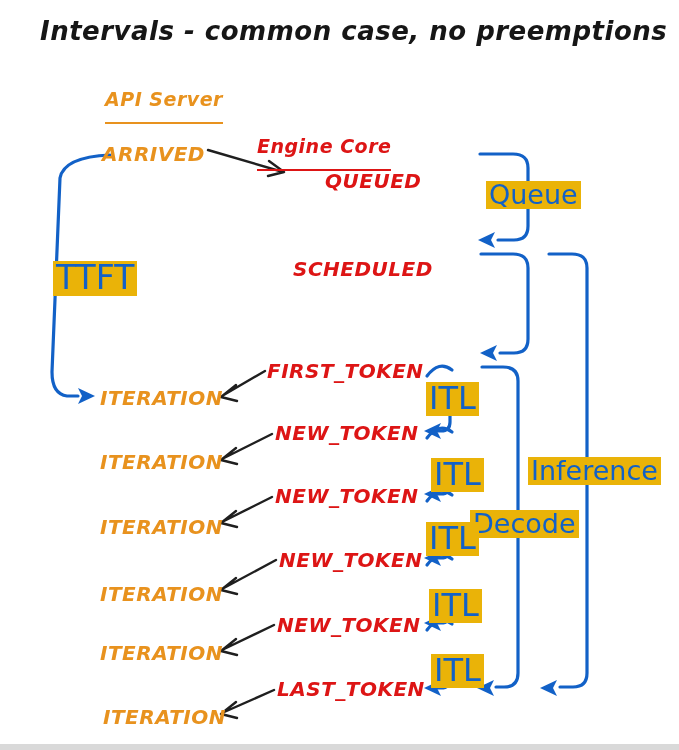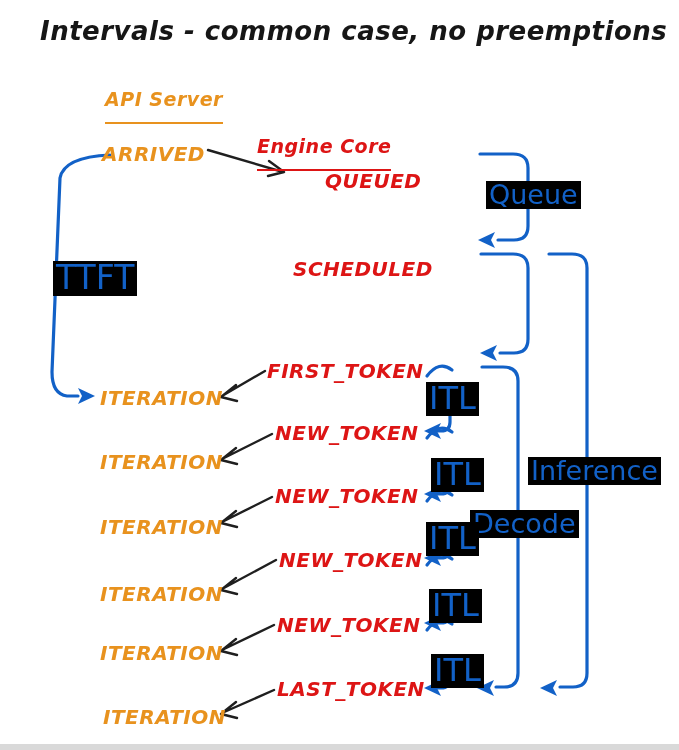--- a/index.html
+++ b/index.html
@@ -15,21 +15,21 @@
   .title {
     left:40px; top:16px; width:580px; text-align:center;
     font-size:26px; color:#161616; letter-spacing:0.5px;
   }
   .col-head { font-size:19px; padding-bottom:12px; border-bottom:2px solid currentColor; }
   .orange { color:var(--c-orange); }
   .red    { color:var(--c-red); }
   .event  { font-size:20px; }
   .blue-label {
     font-family:"DejaVu Sans", sans-serif; color:var(--c-blue);
-    background:#000000; padding:0 3px; line-height:1.05;
+    background:#eab308; padding:0 3px; line-height:1.05;
   }
   .lbl-lg { font-size:27px; }
   .lbl-md { font-size:33px;margin-left:32px; }
   .lbl-sm { font-size:32px; }
   svg.strokes { position:absolute; left:0; top:0; z-index:0; }
   .abs { z-index:1; }
   .sb { stroke:var(--c-blue); stroke-width:3.2; fill:none; stroke-linecap:round; }
   .fb { fill:var(--c-blue); stroke:none; }
   .sk { stroke:var(--c-ink); stroke-width:2.4; fill:none; stroke-linecap:round; stroke-linejoin:round; }
   .page-edge { left:0; bottom:0; width:679px; height:6px; background:#d9d9d9; }

